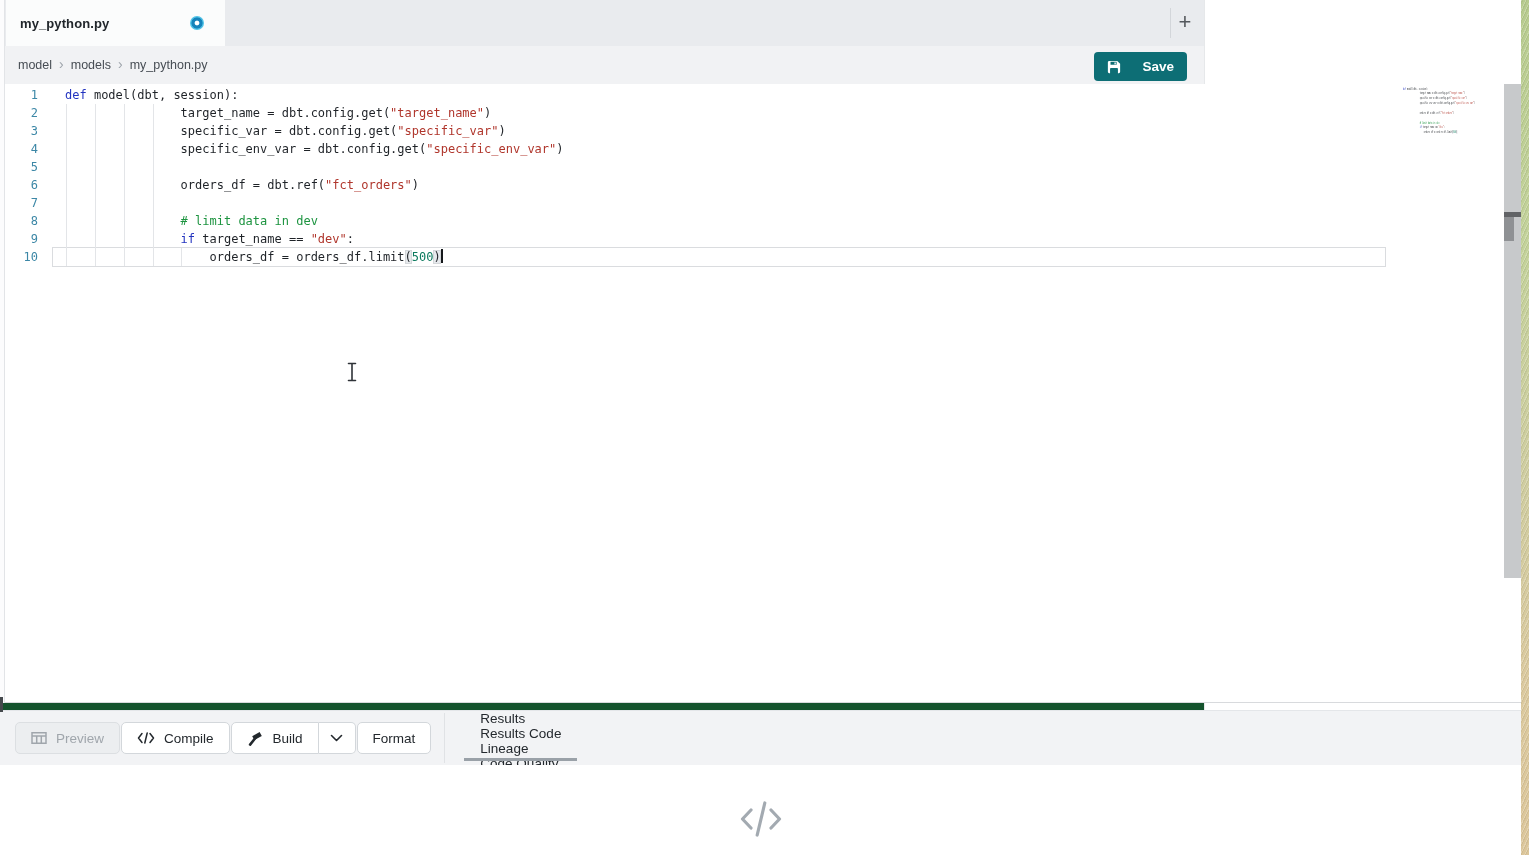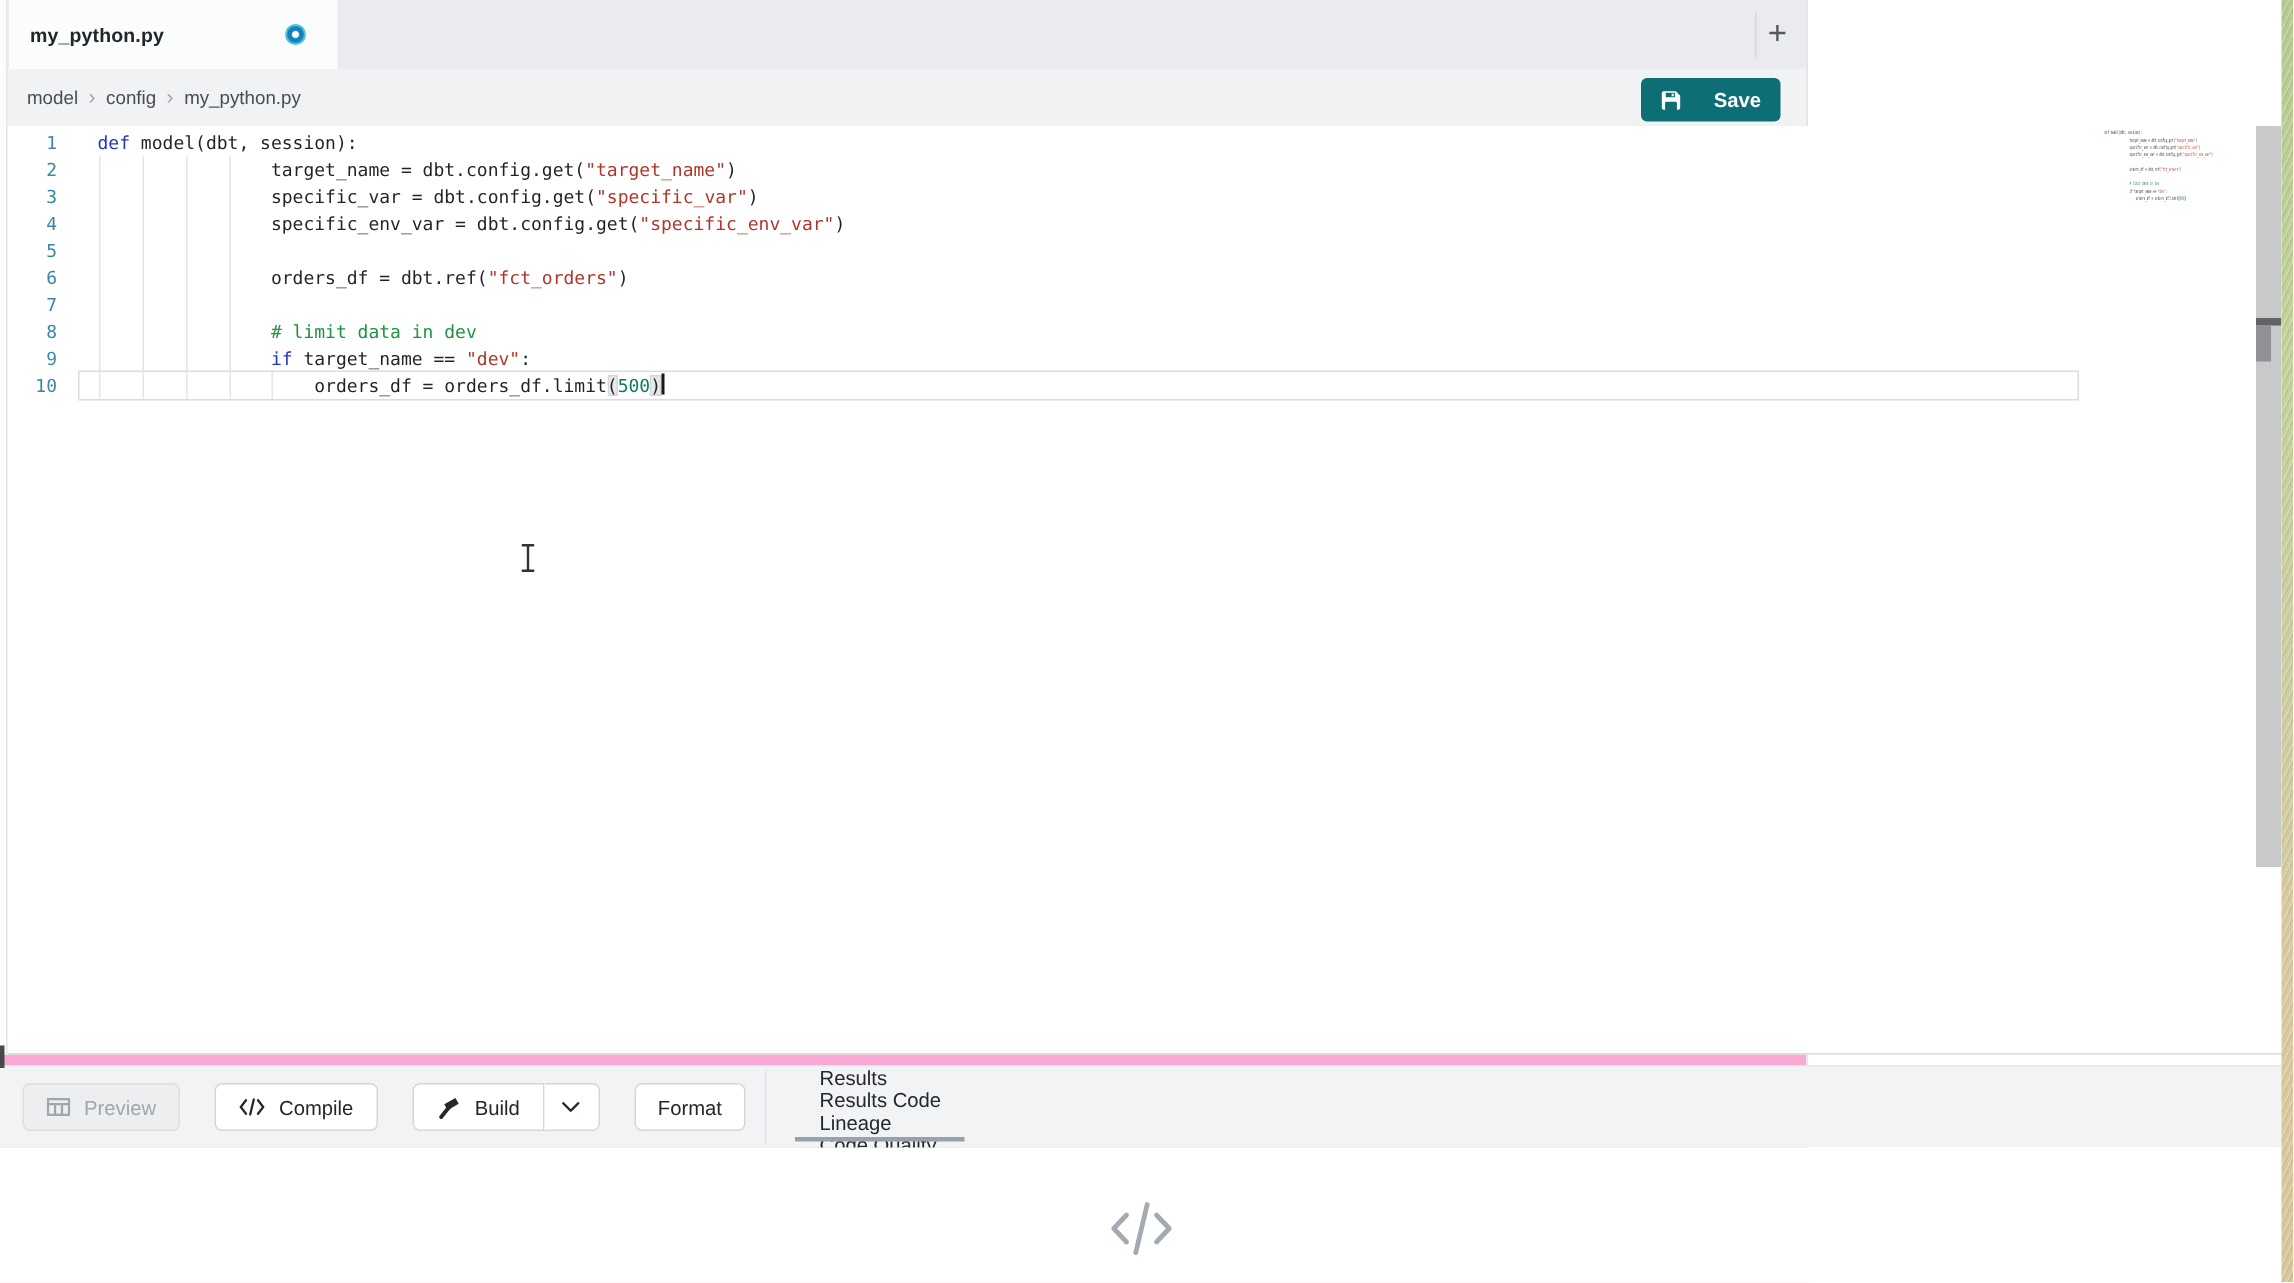--- a/index.html
+++ b/index.html
@@ -7,21 +7,21 @@
   body { font-family:"Liberation Sans", sans-serif; }
   .app { position:relative; width:1529px; height:855px; overflow:hidden; background:#fff; }
 
   
   .bg-strip { position:absolute; right:0; top:0; width:8px; height:855px;
     background:
       repeating-linear-gradient(115deg, rgba(255,255,255,.22) 0 1px, rgba(0,0,0,.05) 1px 2px, transparent 2px 4px),
       linear-gradient(180deg,#b7cb8e 0%,#c3d29a 28%,#cfcda0 55%,#dbc99e 80%,#dcc69a 100%);
   }
 
-  .window { position:absolute; left:0; top:0; width:1205px; height:855px; background:#f9a8d4; border-right:1px solid #e6e8ea; }
+  .window { position:absolute; left:0; top:0; width:1205px; height:855px; background:#14532d; border-right:1px solid #e6e8ea; }
 
   
   .tabbar { position:absolute; left:0; top:0; width:100%; height:46px; background:#e9ebee; display:flex; }
   .left-edge { position:absolute; left:0; top:0; width:5px; height:703px; background:#fcfcfd; border-right:1px solid #e2e4e7; z-index:4; }
   .tab-active { position:absolute; left:6px; top:0; width:219px; height:46px; background:#fbfcfc; display:flex; align-items:center; cursor:pointer; }
   .tab-label { padding-left:14px; font-size:13px; font-weight:bold; color:#21262b; letter-spacing:.1px; }
   .unsaved-dot { position:absolute; right:21px; top:16px; width:14px; height:14px; border-radius:50%;
     background: radial-gradient(circle at 50% 50%, #ffffff 0 20%, #1583bb 28% 52%, #4fc2e6 60% 100%); }
   .newtab-divider { position:absolute; right:33px; top:8px; width:1px; height:30px; background:#d3d6da; }
   .plus-btn { position:absolute; right:6px; top:9px; width:26px; height:26px; display:flex; align-items:center; justify-content:center;
@@ -58,21 +58,21 @@
   .vscrollbar { position:absolute; right:0px; top:0px; width:17px; height:494px; background:#c7c9cb; }
   .vthumb-top { position:absolute; left:0; top:128px; width:17px; height:5px; background:#616366; }
   .vthumb-body { position:absolute; left:0; top:133px; width:10px; height:24px; background:#8f9194; }
 
   .ibeam { position:absolute; left:346px; top:362px; }
 
   .resize-tick { position:absolute; left:0; top:697px; width:3px; height:15px; background:#45494d; z-index:6; }
 
   
   .toolbar { position:absolute; left:0; top:710px; width:1521px; height:55px; background:#f2f3f5; border-top:1px solid #e4e6e9; display:flex; align-items:center; }
-  .btn-row { display:flex; align-items:center; gap:23px; margin-left:15px; }
+  .btn-row { display:flex; align-items:center; gap:1px; margin-left:15px; }
   .tb-btn { height:32px; padding:0 15px; background:#fff; border:1px solid #d3d7db; border-radius:5px; font-size:13.5px; color:#23282d;
     display:flex; align-items:center; gap:9px; cursor:pointer; font-family:inherit; }
   .tb-btn.disabled { background:#eceef0; border-color:#dcdfe2; color:#a0a6ac; cursor:default; }
   .split { display:flex;justify-content:flex-end; }
   .split .main { border-radius:5px 0 0 5px; }
   .split .chev { width:37px; padding:0; justify-content:center; border-radius:0 5px 5px 0; border-left:none; }
   .v-divider { width:1px; height:50px; background:#e0e2e5; margin-left:13px; align-self:center; }
   .panel-tabs { display:flex; align-items:stretch; margin-left:19px; height:55px;flex-direction:column; }
   .panel-tab { position:relative; display:flex; align-items:center; padding:0 16px; font-size:13.5px; color:#23282d; cursor:pointer; }
   .panel-tab.active::after { content:""; position:absolute; left:0; right:0; bottom:10px; height:3px; background:#9aa1a8; }
@@ -95,21 +95,21 @@
         <span class="unsaved-dot"></span>
       </div>
       <div class="newtab-divider"></div>
       <button class="plus-btn">+</button>
     </div>
     <div class="left-edge"></div>
 
     <div class="crumbbar">
       <span class="crumb">model</span>
       <span class="crumb-sep">›</span>
-      <span class="crumb">config</span>
+      <span class="crumb">models</span>
       <span class="crumb-sep">›</span>
       <span class="crumb">my_python.py</span>
     </div>
     <button class="save-btn">
       <span>
         <svg width="14" height="14" viewBox="0 0 16 16">
             <path fill="#ffffff" d="M1 2.5C1 1.7 1.7 1 2.5 1h9.2L15 4.3v9.2c0 .8-.7 1.5-1.5 1.5h-11C1.7 15 1 14.3 1 13.5v-11zM4 2v3.5h7V2H4zm4.5.8h1.6v2H8.5v-2zM4.5 9a1 1 0 0 0-1 1v5h9v-5a1 1 0 0 0-1-1h-7z"></path>
           </svg>
       </span>
       <span>Save</span>

